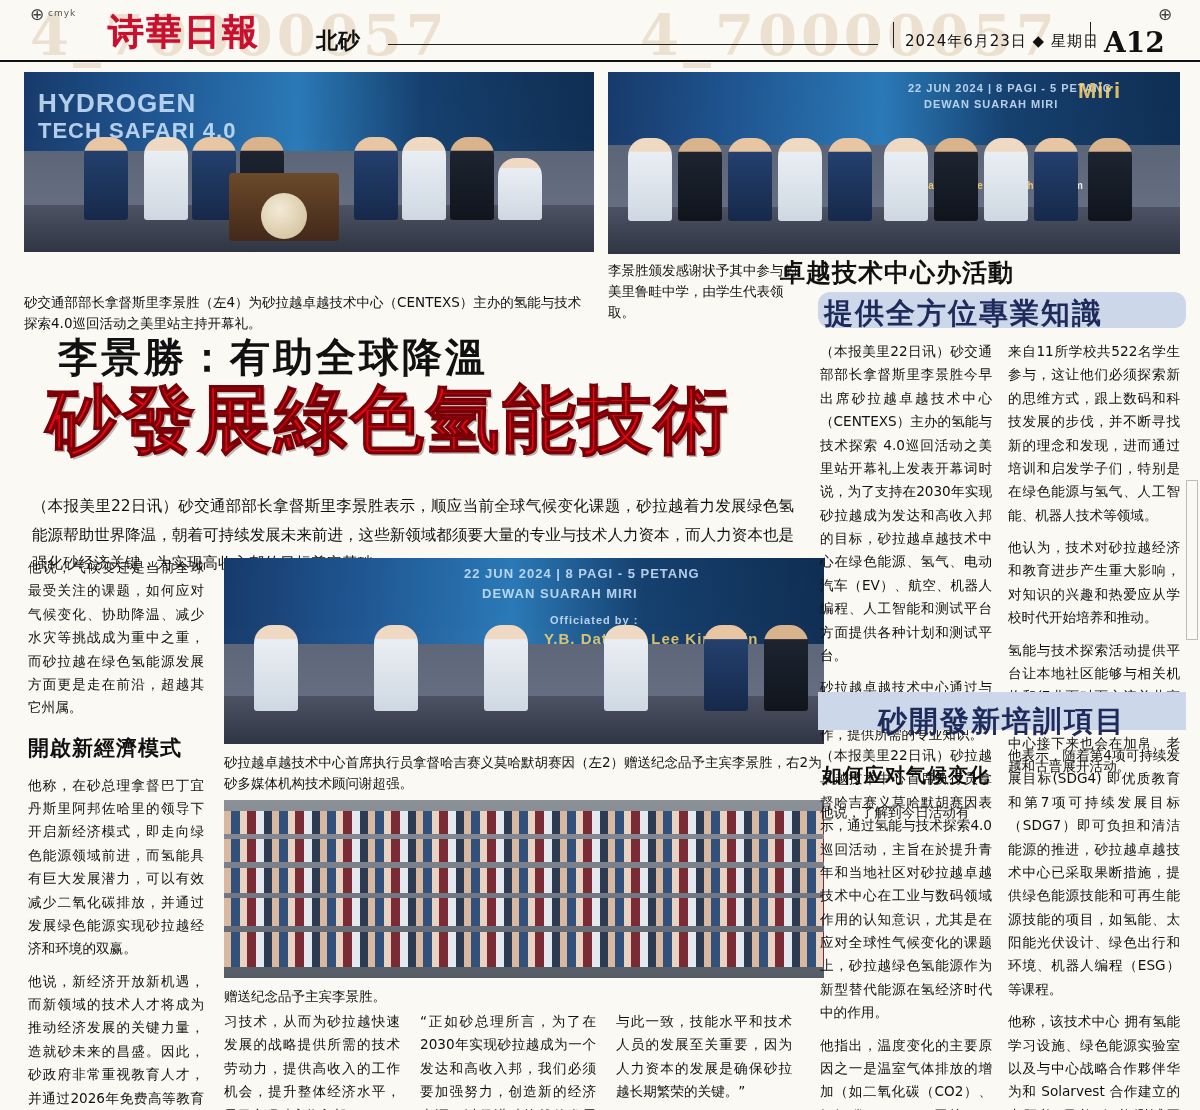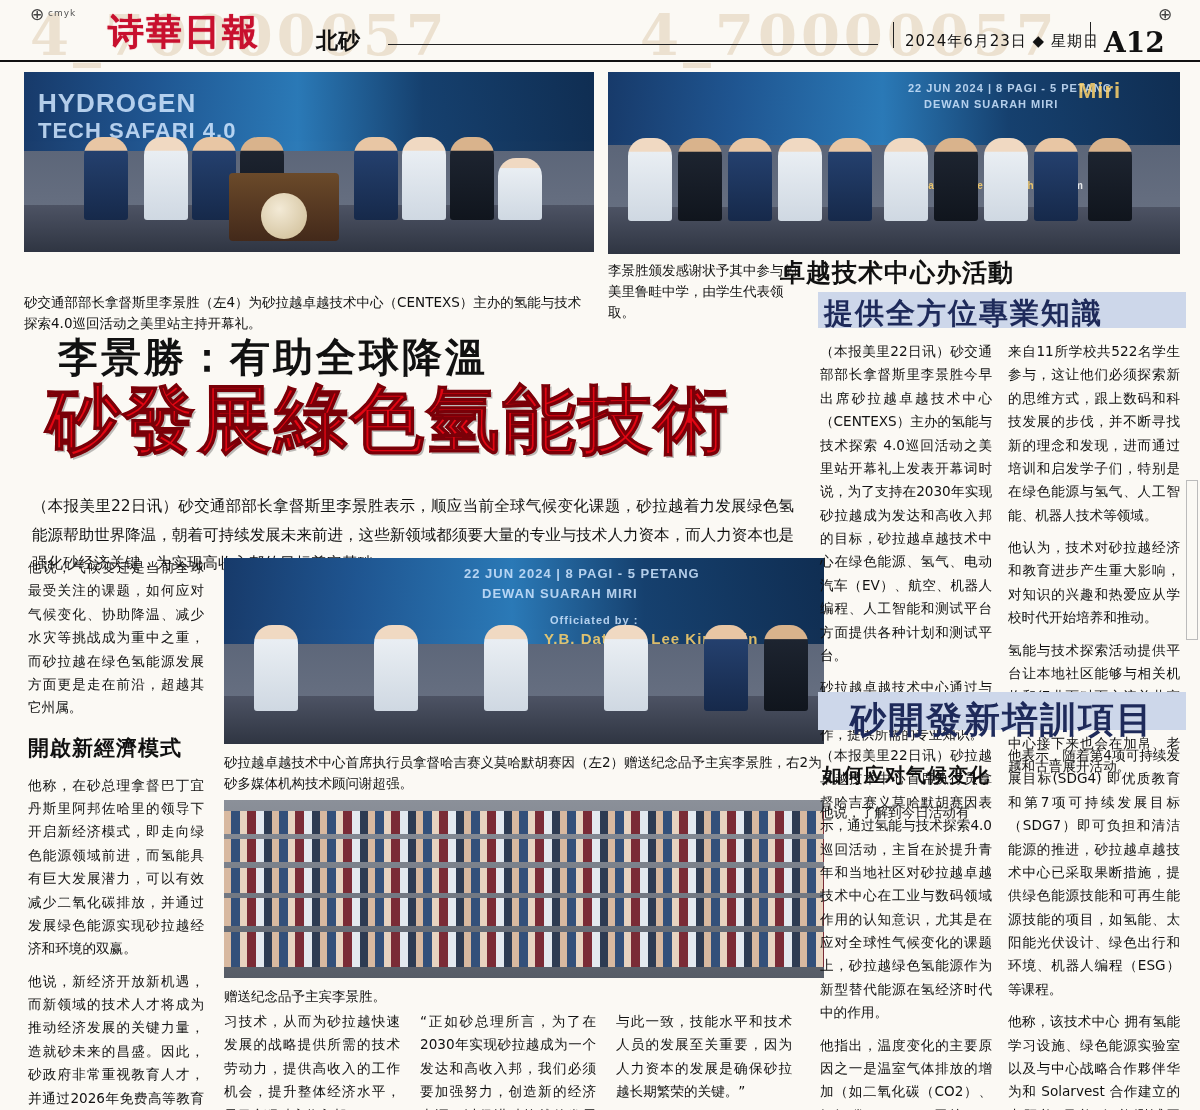--- a/index.html
+++ b/index.html
@@ -161,38 +161,38 @@
   .r-head1 {
     position:absolute; left:780px; top:256px; width:366px;
     font-family:"DejaVu Serif", serif;
     font-size:25px; font-weight:bold; letter-spacing:1px;
   }
   .r-head2 {
     position:absolute; left:818px; top:292px; width:368px; height:36px;
     background:#cdd7ea;
     font-family:"DejaVu Serif", serif;
     font-size:29px; font-weight:bold; letter-spacing:2px;
-    color:#1e2a5a; padding:2px 6px;
+    color:#1e2a5a; padding:2px 6px;border-radius:12px;
   }
   #rcol1 { left:820px; top:340px; width:172px; }
   #rcol2 { left:1008px; top:340px; width:172px; }
   .r-sub-center {
     font-family:"DejaVu Serif", serif; font-weight:bold;
     font-size:20px; text-align:center; margin:12px 0 8px 0; letter-spacing:1px;
   }
   .r-head3 {
     position:absolute; left:820px; top:656px; width:366px;
     font-family:"DejaVu Serif", serif; font-size:25px; font-weight:bold;
     letter-spacing:1px; text-align:center;
   }
   .r-head4 {
     position:absolute; left:818px; top:692px; width:368px; height:38px;
     background:#cdd7ea;
-    font-family:"DejaVu Serif", serif; font-size:36px; font-weight:bold;
-    letter-spacing:2px; color:#1e2a5a; padding:4px 6px; text-align:center;
+    font-family:"DejaVu Serif", serif; font-size:29px; font-weight:bold;
+    letter-spacing:2px; color:#1e2a5a; padding:10px 6px; text-align:center;
   }
   #rcol3 { left:820px; top:744px; width:172px; }
   #rcol4 { left:1008px; top:744px; width:172px; }
   .edge-mark { position:absolute; right:2px; top:480px; width:12px; height:160px; border:1px solid #bbb; }
 </style>
 </head>
 <body>
 
 <div class="page">
 

